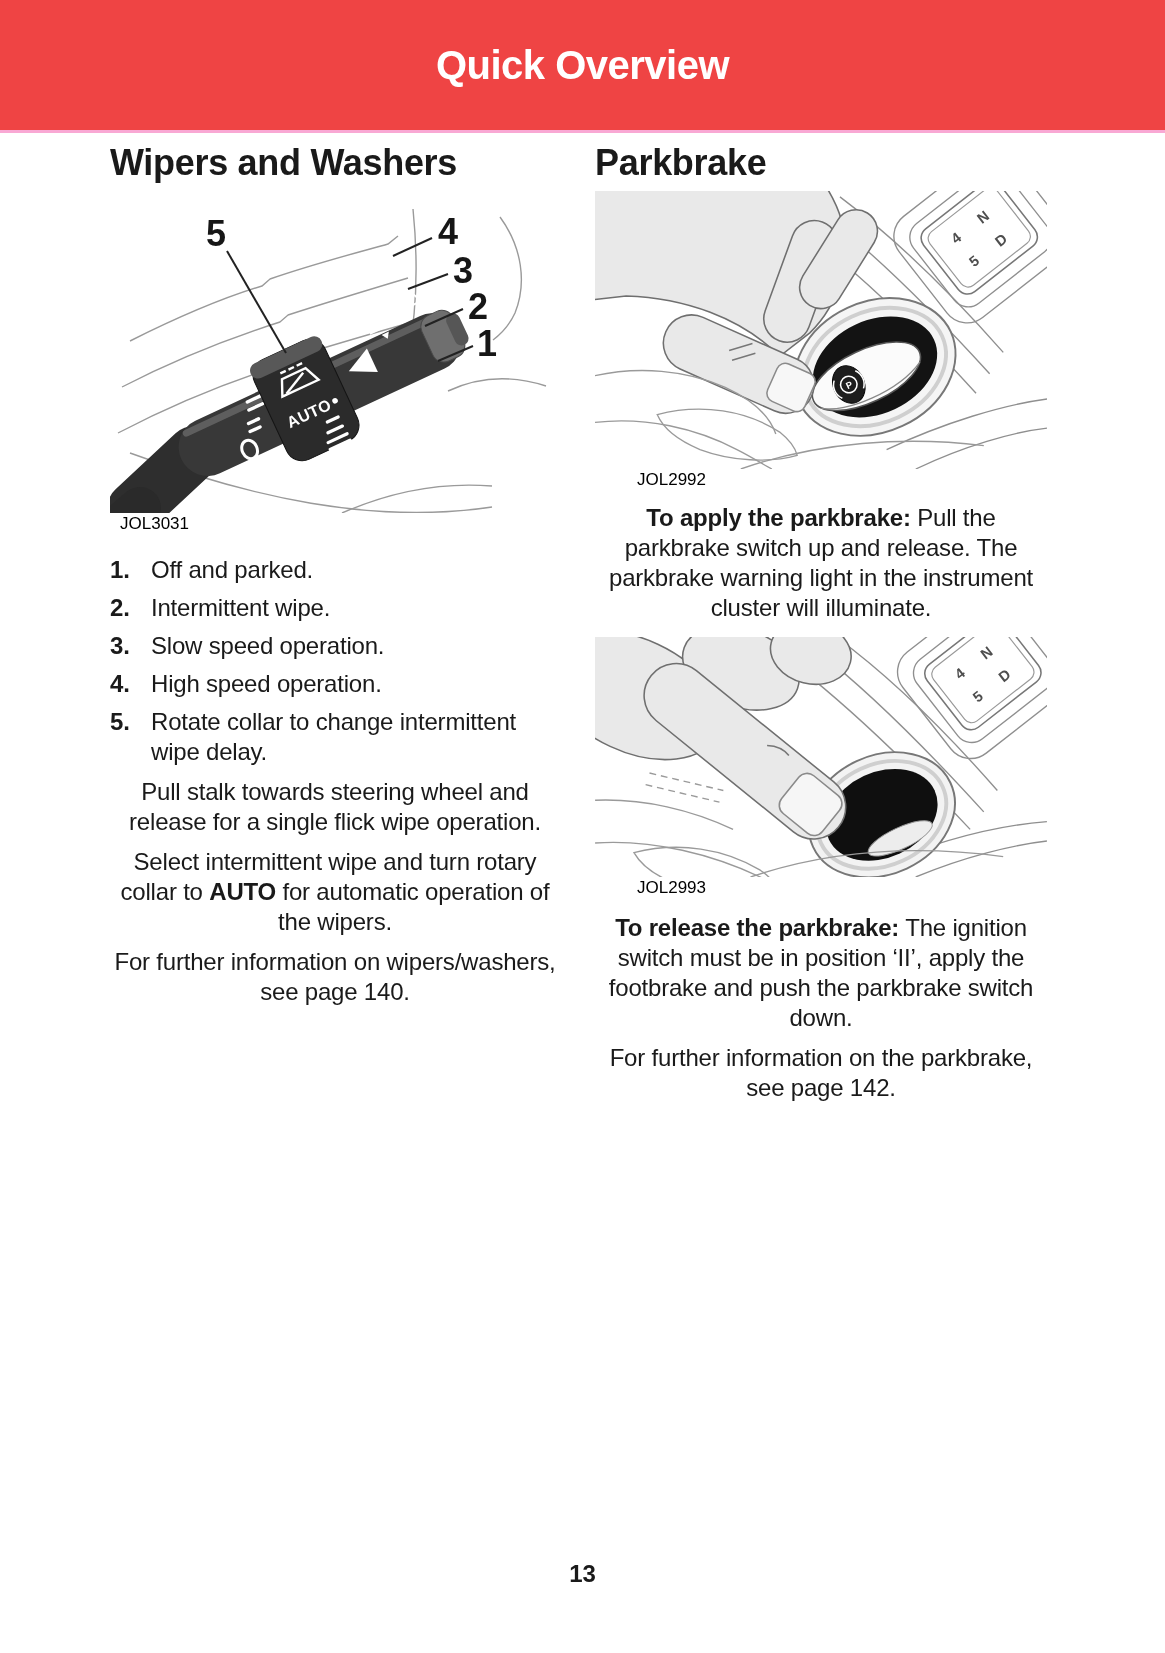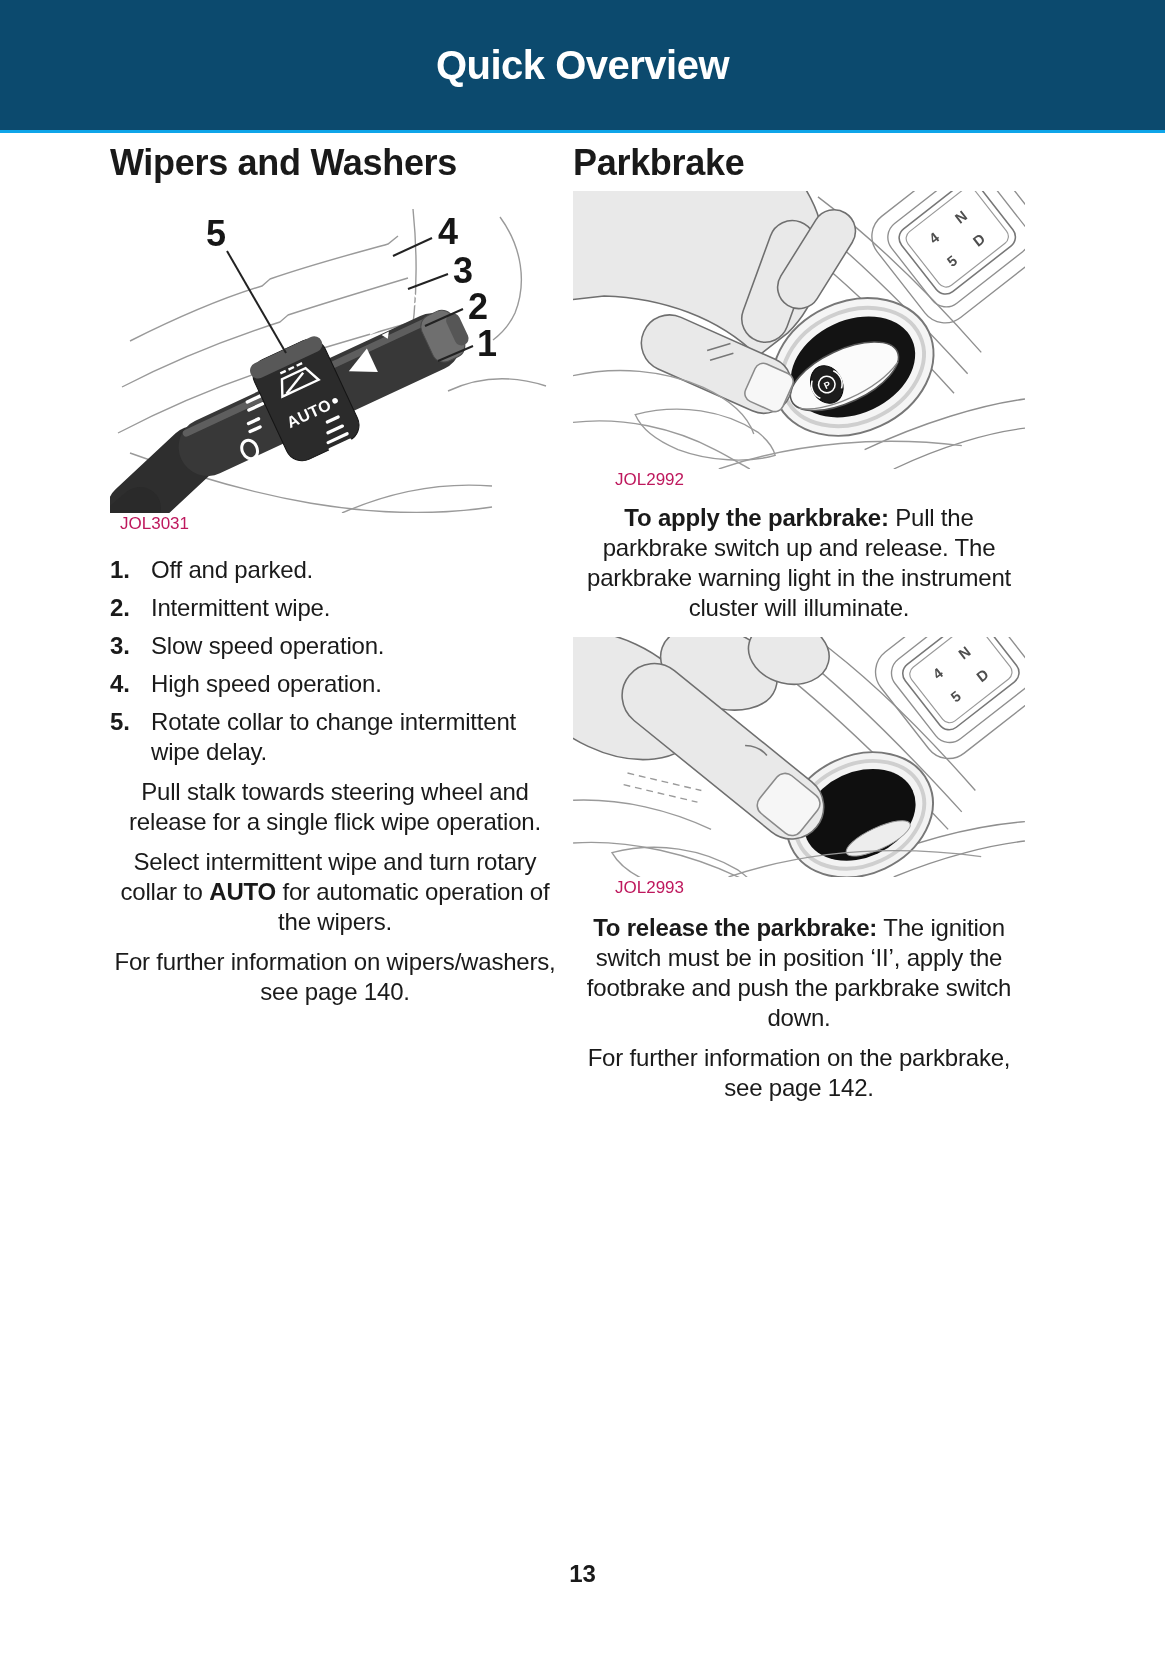--- a/index.html
+++ b/index.html
@@ -2,35 +2,35 @@
 <html><head>
 <meta charset="utf-8">
 <style>
   html,body{margin:0;padding:0;background:#ffffff;}
   .page{
     position:relative;width:1165px;height:1653px;background:#ffffff;
     font-family:"Liberation Sans",sans-serif;color:#1a1a1a;overflow:hidden;
   }
   .topbar{
     position:absolute;left:0;top:0;width:1165px;height:133px;
-    background:#0c4a6e;border-bottom:3px solid #0ea5e9;
+    background:#ef4444;border-bottom:3px solid #f9a8d4;
     display:flex;align-items:center;justify-content:center;box-sizing:border-box;
   }
   .topbar .title{
     color:#ffffff;font-size:40px;font-weight:700;letter-spacing:-0.5px;
   }
   .col{position:absolute;top:147px;}
   .col-left{left:110px;width:450px;}
-  .col-right{left:573px;width:452px;}
+  .col-right{left:595px;width:452px;}
   h2.section{
     margin:0 0 12px 0;font-size:36px;font-weight:700;letter-spacing:-0.3px;line-height:32px;
   }
   figure{margin:0;padding:0;}
   .figcap{
-    font-size:17px;color:#be185d;line-height:18px;margin-top:2px;
+    font-size:17px;color:#000000;line-height:18px;margin-top:2px;
   }
   .figcap.indent-sm{margin-left:10px;}
   .figcap.indent-lg{margin-left:42px;}
   p.body{
     margin:10px 0 0 0;font-size:24px;line-height:30px;letter-spacing:-0.2px;text-align:center;
   }
   p.body.first{margin-top:14px;}
   p.body.bold{font-weight:700;}
   .olist{margin-top:22px;margin-bottom:0;}
   .li{display:flex;margin:0 0 8px 0;font-size:24px;line-height:30px;letter-spacing:-0.2px;}

